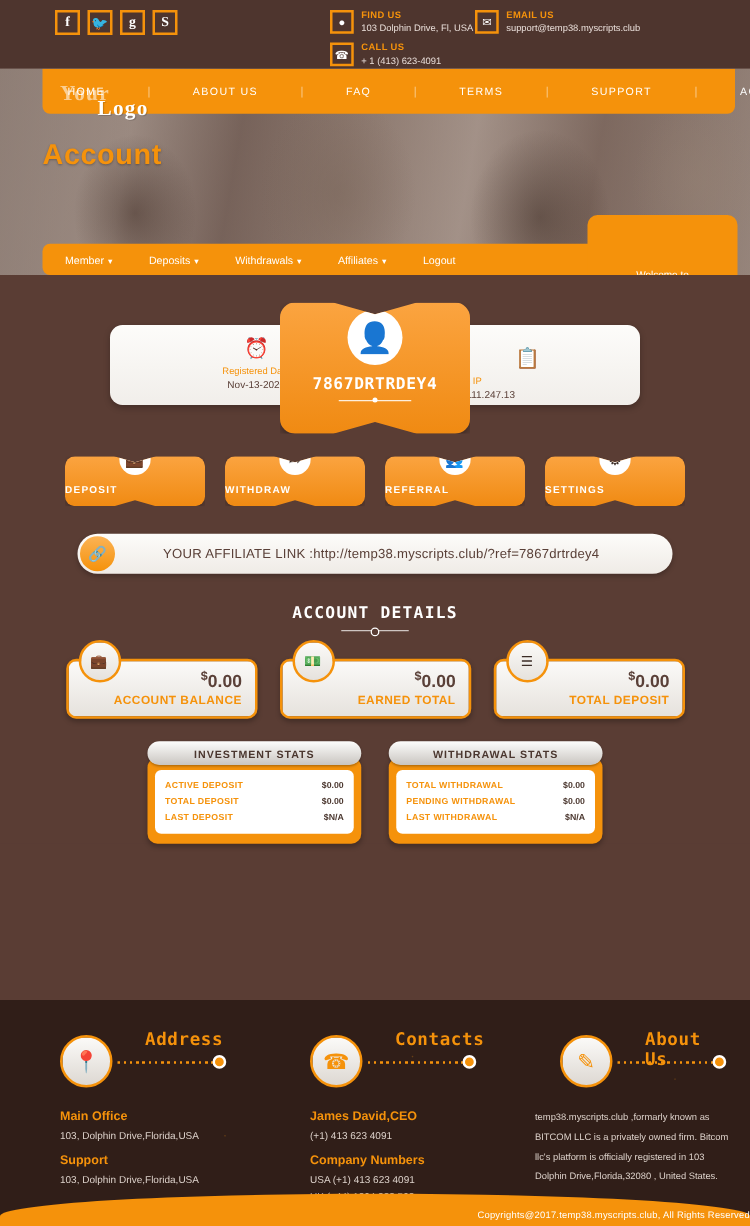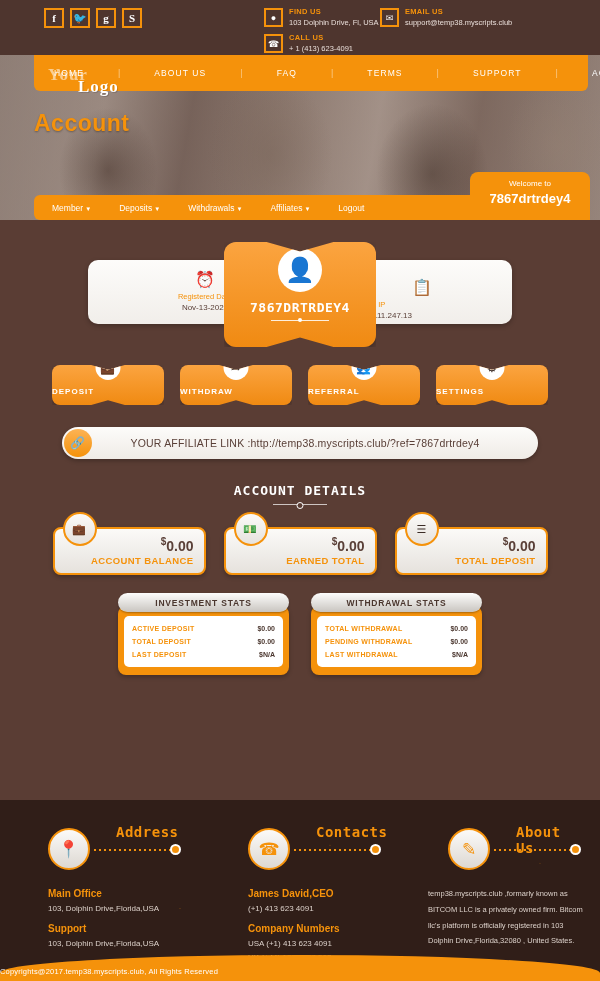--- a/index.html
+++ b/index.html
@@ -83,21 +83,21 @@
     position: absolute; left: 34px; top: 55px; z-index: 4;
     color: #f5920b; font-size: 23px; font-weight: bold;
     letter-spacing: .5px; text-shadow: 0 1px 2px rgba(0,0,0,.3);
   }
   .welcome-box {
     position: absolute; right: 10px; top: 117px; z-index: 6;
     width: 120px; height: 48px; background: #f5920b;
     border-radius: 8px 8px 0 0; color: #fff; text-align: center;
     padding-top: 7px;
   }
-  .welcome-box .w1 { font-size: 8px; }
+  .welcome-box .w1 { font-size: 8px; margin-top: 36px; }
   .welcome-box .w2 { font-size: 13px; font-weight: bold; margin-top: 3px; }
   .subnav {
     position: absolute; left: 34px; top: 140px; z-index: 5;
     width: 450px; height: 25px; background: #f5920b;
     border-radius: 6px 0 0 6px; display: flex; align-items: center;
   }
   .subnav a {
     color: #fff; font-size: 8.5px; text-decoration: none; padding: 0 10px;
     margin-left: 8px; white-space: nowrap;
   }
@@ -285,21 +285,21 @@
   }
   .fbody { padding-left: 34px; }
   .fsub { color: #f5920b; font-size: 10px; font-weight: bold; margin-top: 8px; }
   .ftext { color: #ddd2cb; font-size: 8px; margin-top: 4px; line-height: 1.5; }
   .ftext.tight { margin-top: 2px; }
   .about-text { color: #ddd2cb; font-size: 7.5px; line-height: 2.1; padding-left: 14px; margin-top: 6px; }
 
   .copybar {
     position: absolute; left: 0; right: 0; bottom: 0; height: 26px;
     background: #f5920b; border-radius: 300px 300px 0 0 / 18px 18px 0 0;
-    display: flex; align-items: center; justify-content: flex-start;
+    display: flex; align-items: center; justify-content: flex-end;
   }
   .copybar span { color: #fff; font-size: 7.5px; letter-spacing: .2px; margin-top: 6px; }
 </style>
 </head>
 <body>
 
 <div class="page">
 
   <div class="topbar">
     <div class="social">

